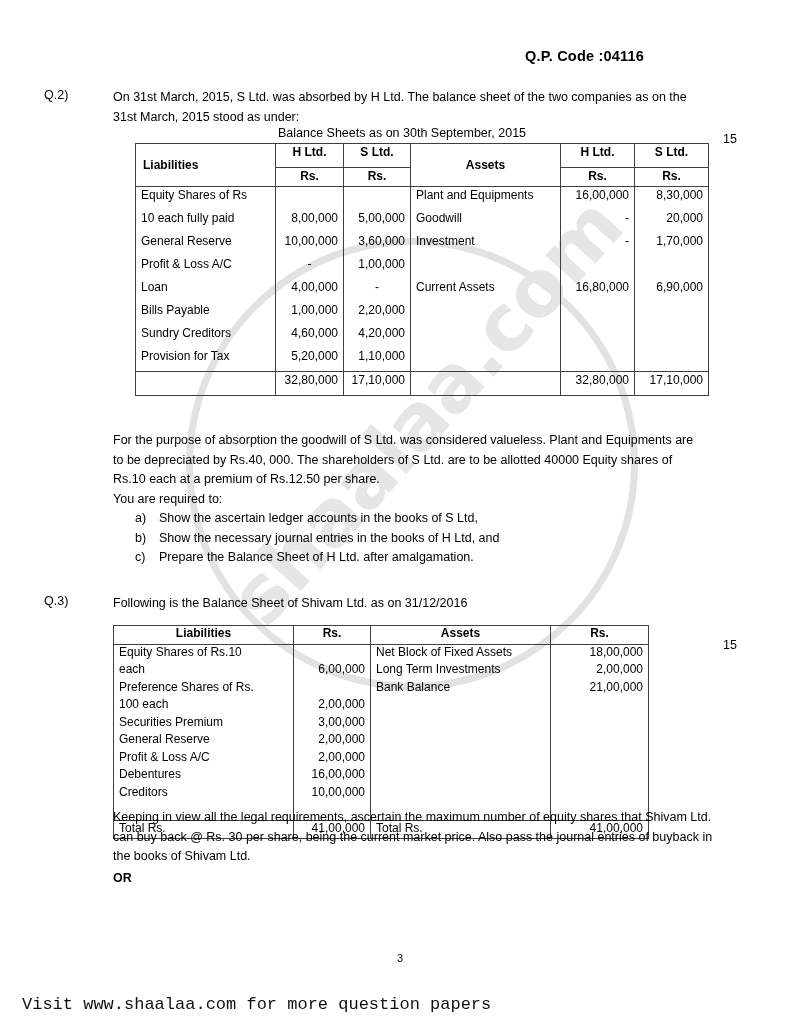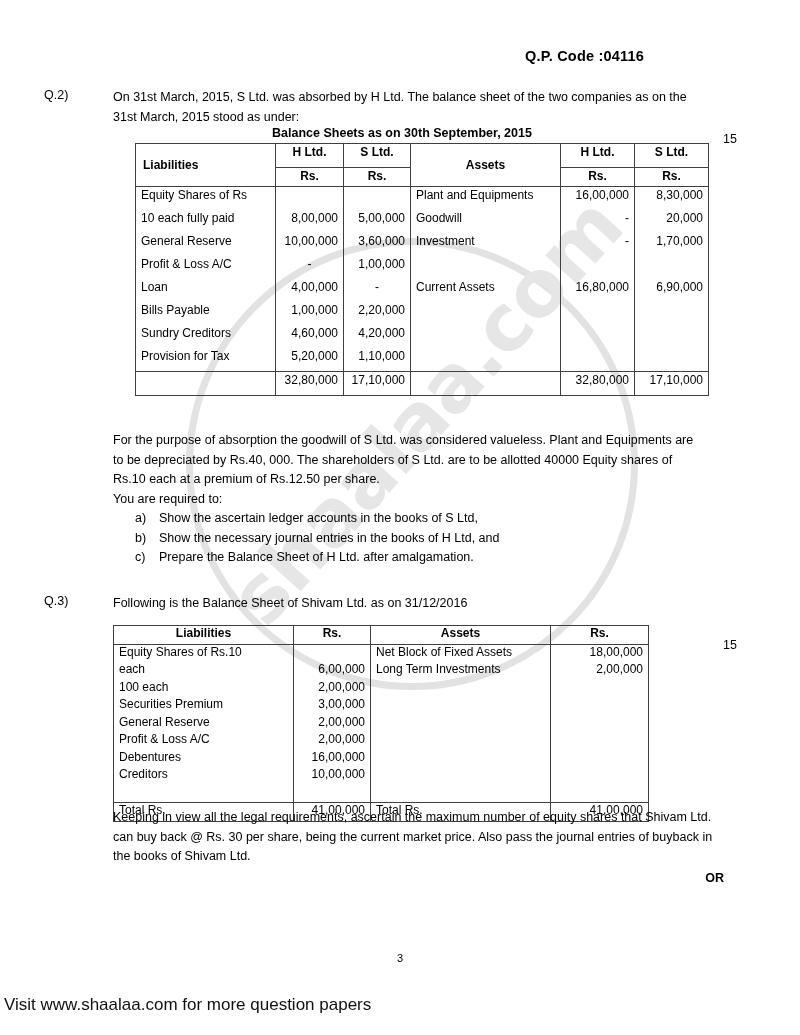--- a/index.html
+++ b/index.html
@@ -94,21 +94,21 @@
     position: absolute;
     right: 23px;
     top: 0;
     font-size: 12.5px;
     margin-top: 44px;
   }
 
   .table-title {
     text-align: center;
     font-size: 12.5px;
-    font-weight: bold;
+    font-weight: normal;
     margin-top: 2px;
     margin-bottom: 4px;
   }
 
   
   table.bs {
     border-collapse: collapse;
     font-size: 12px;
     table-layout: fixed;
   }
@@ -162,39 +162,39 @@
     font-size: 12.5px;
     line-height: 19.5px;
   }
   ol.alpha li .mk {
     position: absolute;
     left: 22px;
     top: 0;
   }
 
   .or-line {
-    text-align: right;
+    text-align: left;
     font-size: 12.5px;
     font-weight: bold;
     margin-top: 2px;
   }
 
   .page-num {
     position: absolute;
     left: 0;
     top: 952px;
     width: 800px;
     text-align: center;
     font-size: 11px;
   }
   .footer-note {
     position: absolute;
-    left: 4px;
+    left: 22px;
     top: 995px;
-    font-family: Liberation Sans, sans-serif;
+    font-family: Liberation Mono, monospace;
     font-size: 17px;
     color: #111111;
   }
 </style>
 </head>
 <body>
 
 <div id="page">
 
   <div id="watermark">
@@ -366,20 +366,26 @@
           <td class="nb-b">Net Block of Fixed Assets</td>
           <td class="num nb-b">18,00,000</td>
         </tr>
         <tr>
           <td class="nb-t nb-b">each</td>
           <td class="num nb-t nb-b">6,00,000</td>
           <td class="nb-t nb-b">Long Term Investments</td>
           <td class="num nb-t nb-b">2,00,000</td>
         </tr>
         <tr>
+          <td class="nb-t nb-b">Preference Shares of Rs.</td>
+          <td class="num nb-t nb-b"></td>
+          <td class="nb-t nb-b">Bank Balance</td>
+          <td class="num nb-t nb-b">21,00,000</td>
+        </tr>
+        <tr>
           <td class="nb-t nb-b">100 each</td>
           <td class="num nb-t nb-b">2,00,000</td>
           <td class="nb-t nb-b"></td>
           <td class="num nb-t nb-b"></td>
         </tr>
         <tr>
           <td class="nb-t nb-b">Securities Premium</td>
           <td class="num nb-t nb-b">3,00,000</td>
           <td class="nb-t nb-b"></td>
           <td class="num nb-t nb-b"></td>

